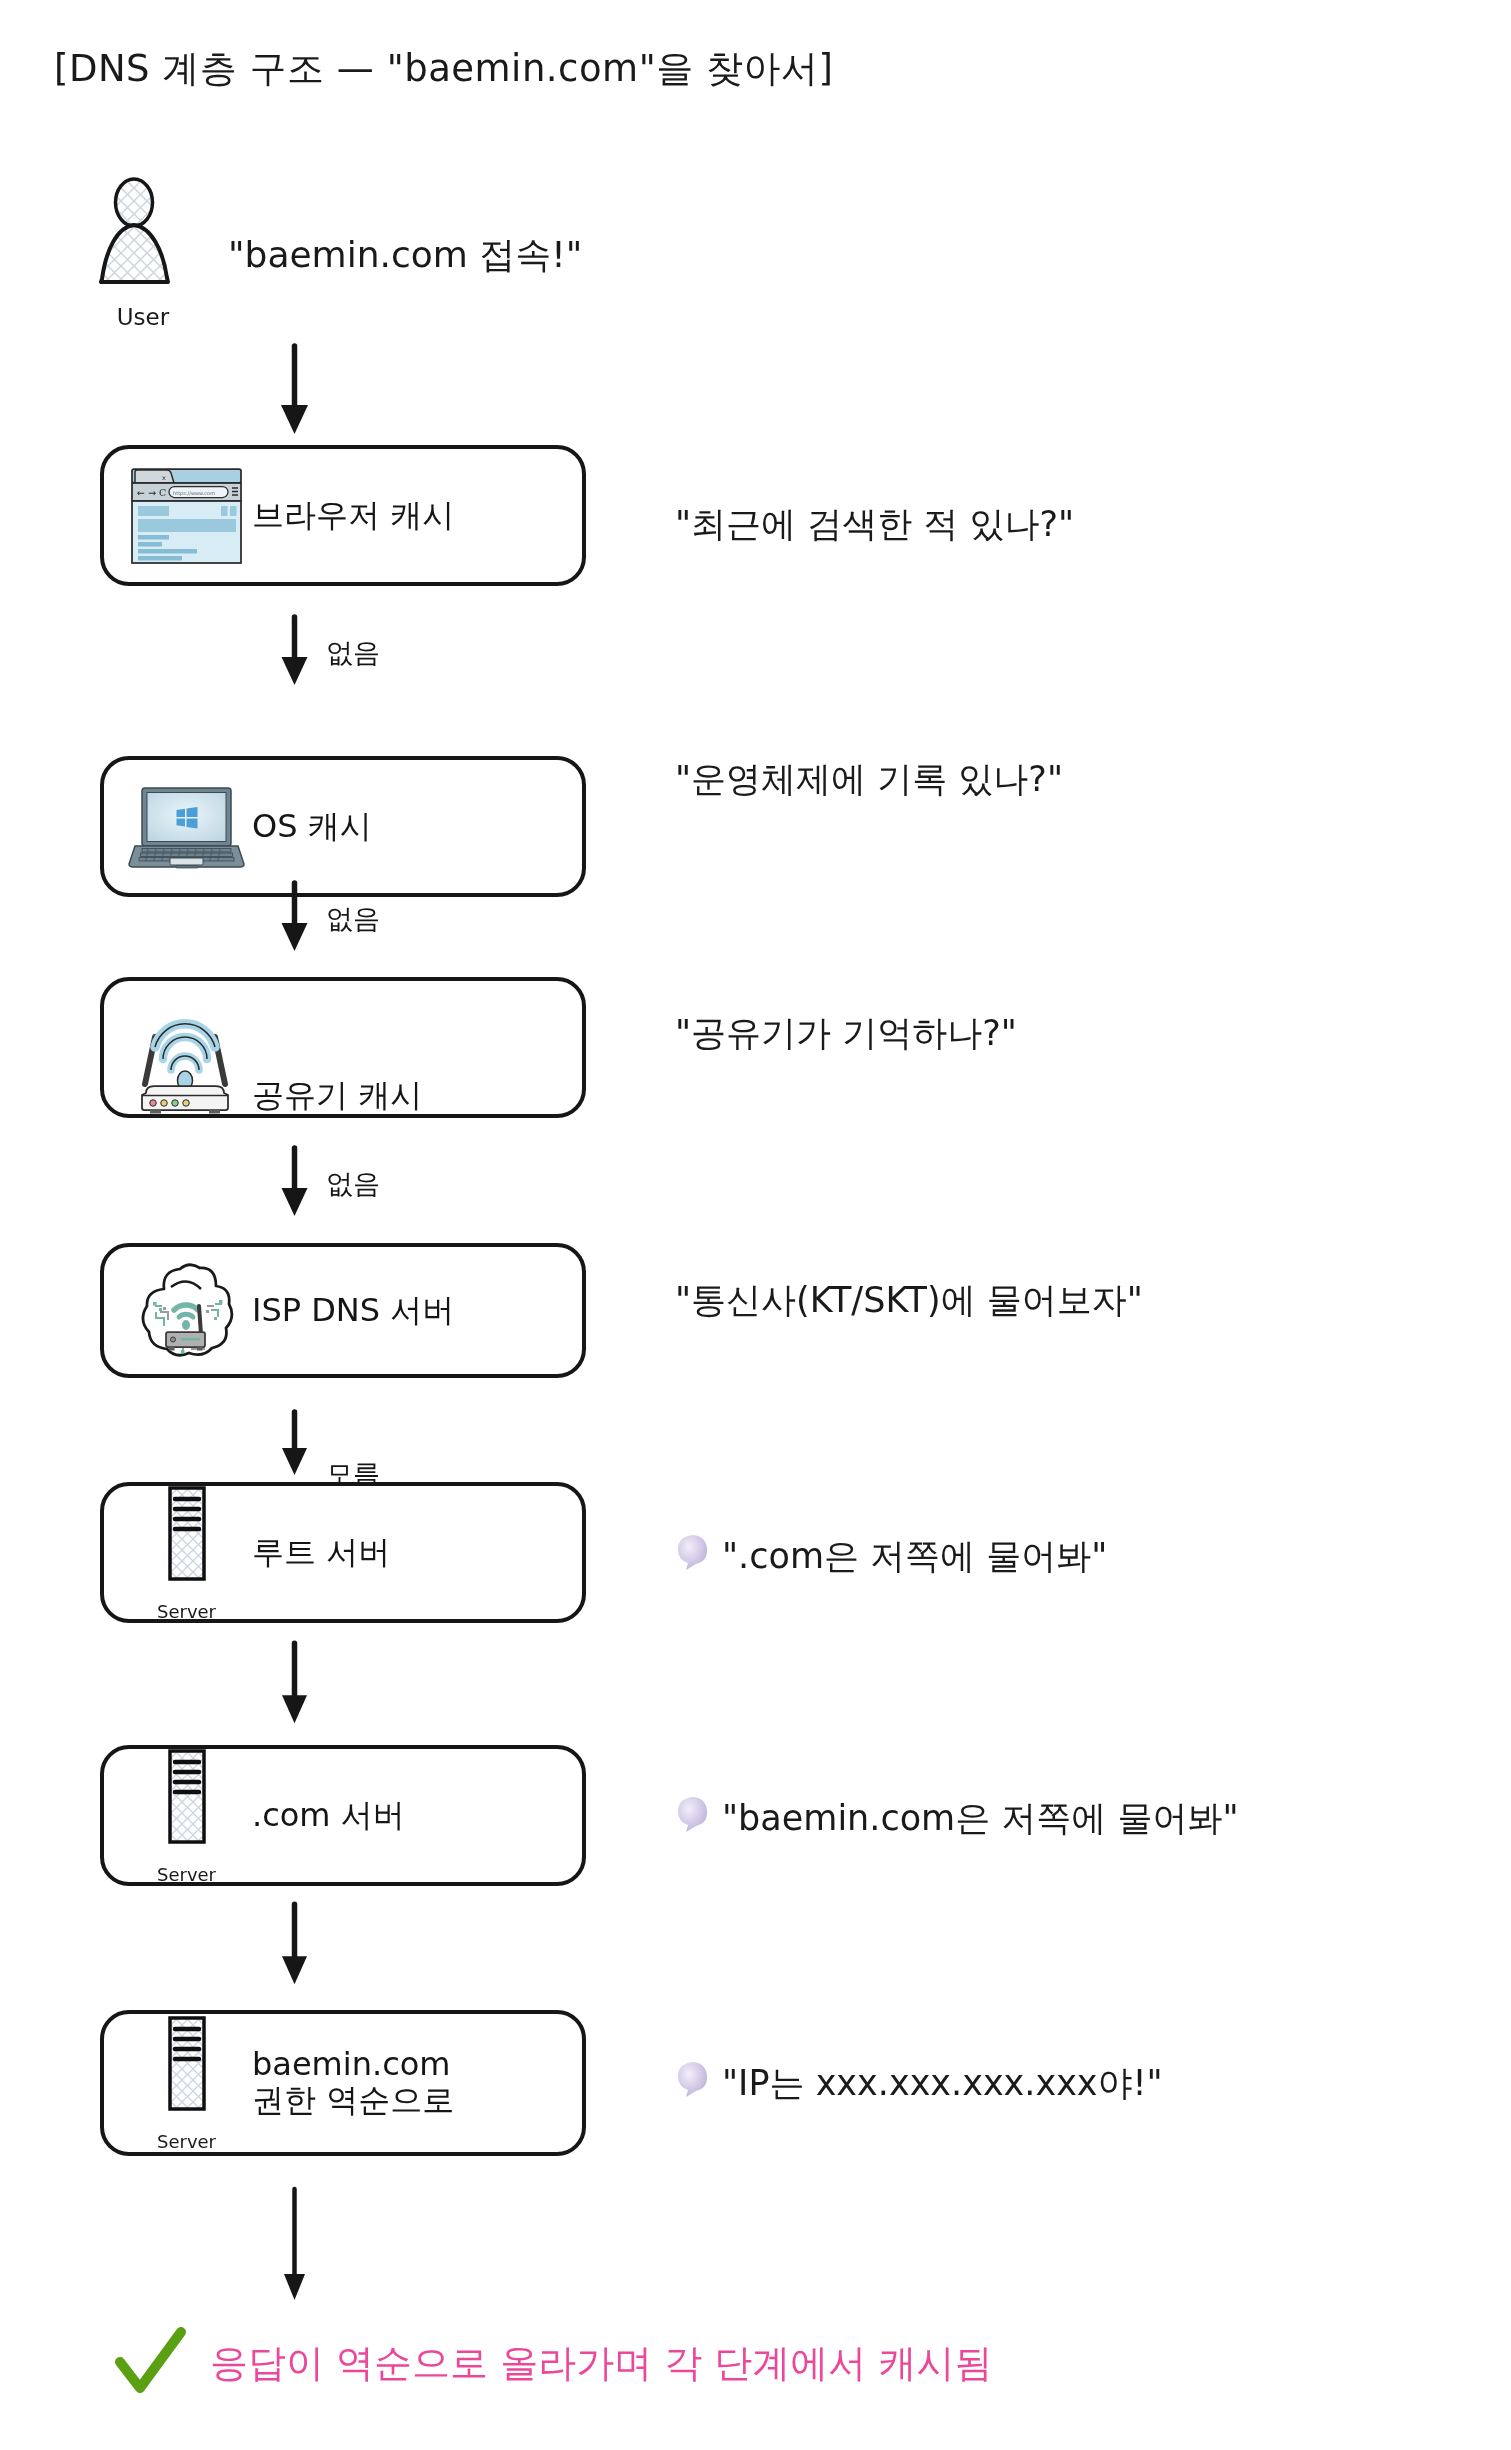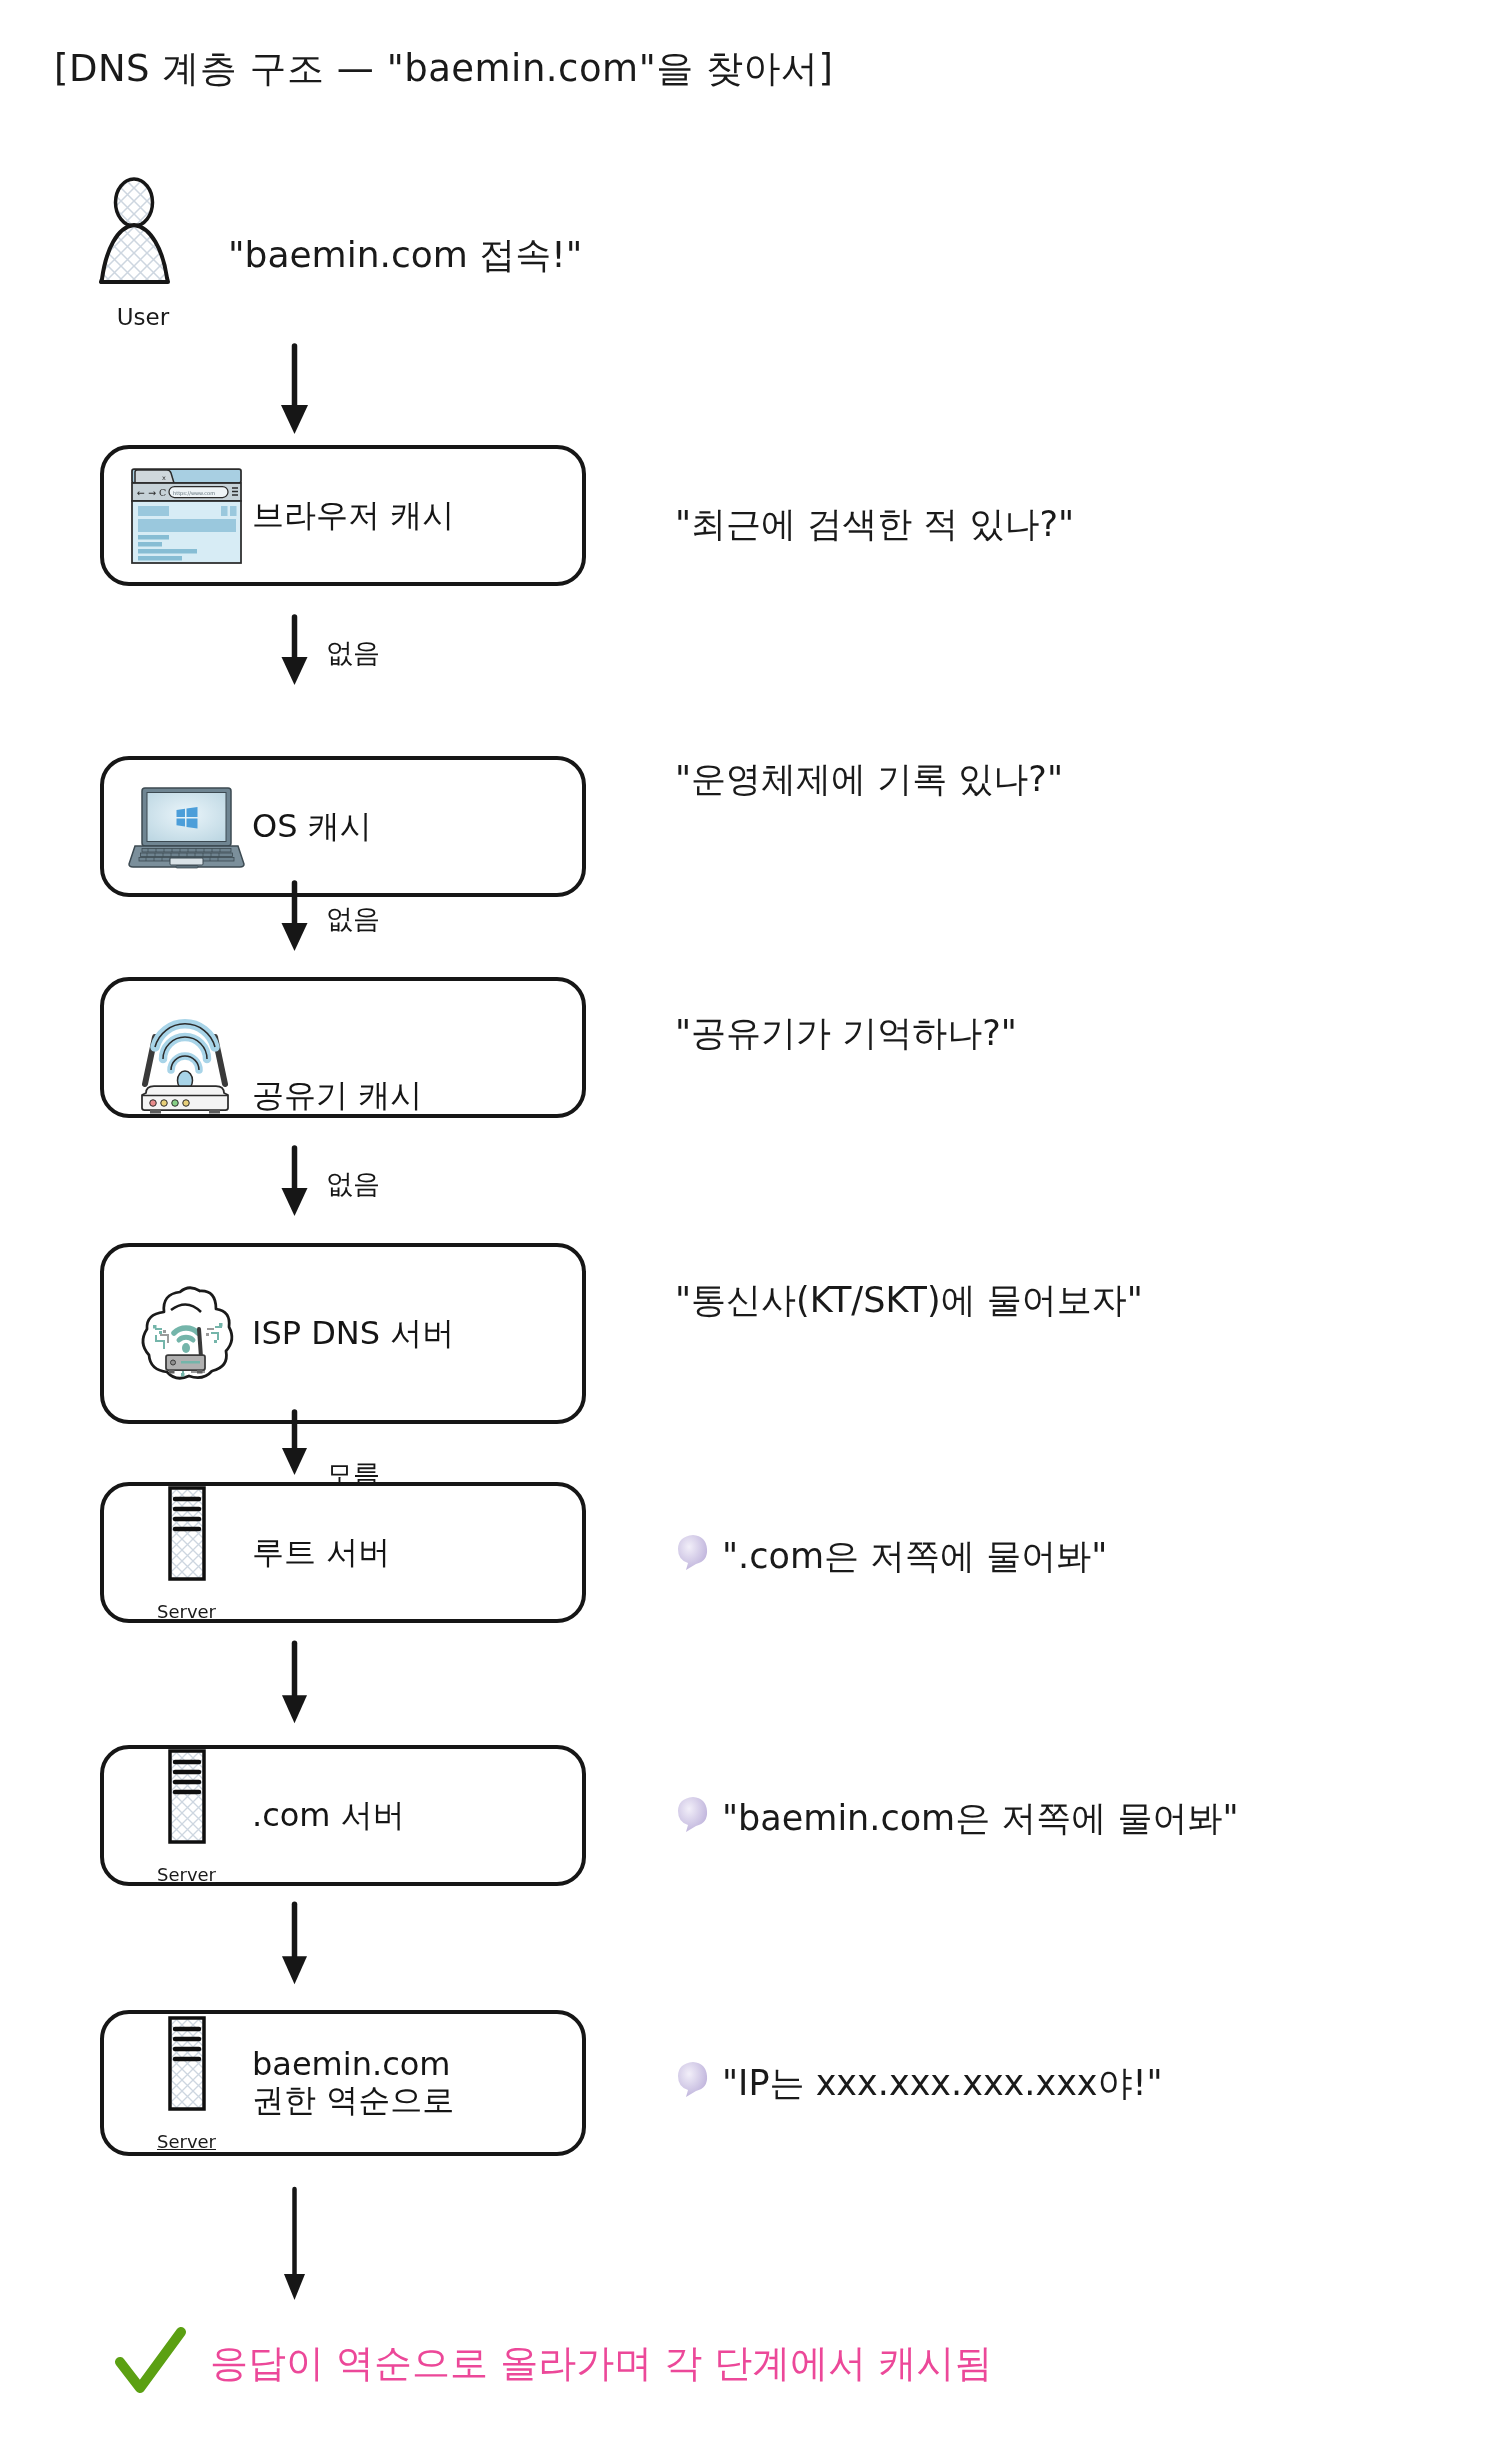--- a/index.html
+++ b/index.html
@@ -85,21 +85,20 @@
     line-height: 1.12;
     padding-left: 13px;
     font-family: "DejaVu Sans", sans-serif;
   }
   .node-label .l2 { display: block; }
   .server-cap {
     font-size: 18px;
     color: #1a1a1a;
     margin-top: 2px;
     font-family: "DejaVu Sans", sans-serif;
-    text-decoration: underline;
   }
 
   
   .arrow {
     position: absolute;
     left: 277px;
     width: 35px;
   }
   .arrow svg { display: block; overflow: visible; }
   .arrow-label {
@@ -304,21 +303,21 @@
 </div>
 
 <div class="arrow" style="top:1148px;">
   <svg width="35" height="70" viewBox="0 0 70 140">
     <path d="M35 0 L35 86" stroke="#161616" stroke-width="11" fill="none" stroke-linecap="round"></path>
     <path d="M35 136 L9 80 L61 80 Z" fill="#161616"></path>
   </svg>
 </div>
 <div class="arrow-label" style="left:326px;top:1166px;">없음</div>
 
-<div class="node" style="top:1243px;height:181px;">
+<div class="node" style="top:1243px;height:135px;">
   <div class="node-icon">
     <svg width="108" height="105" viewBox="0 0 216 210">
 
       <path d="M62 62 Q58 26 94 22 Q112 6 134 20 Q166 18 166 56
                Q196 60 192 92 Q206 118 186 140 Q192 172 158 180
                Q140 200 112 190 Q86 202 68 182 Q34 178 32 148
                Q10 124 28 96 Q26 66 62 62 Z" fill="#ffffff" stroke="#1a1a1a" stroke-width="5.5" stroke-linejoin="round"></path>
       <path d="M76 58 Q108 34 136 62" fill="none" stroke="#1a1a1a" stroke-width="5"></path>
 
       <g stroke="#74b5aa" stroke-width="4" fill="none" stroke-linecap="square">

